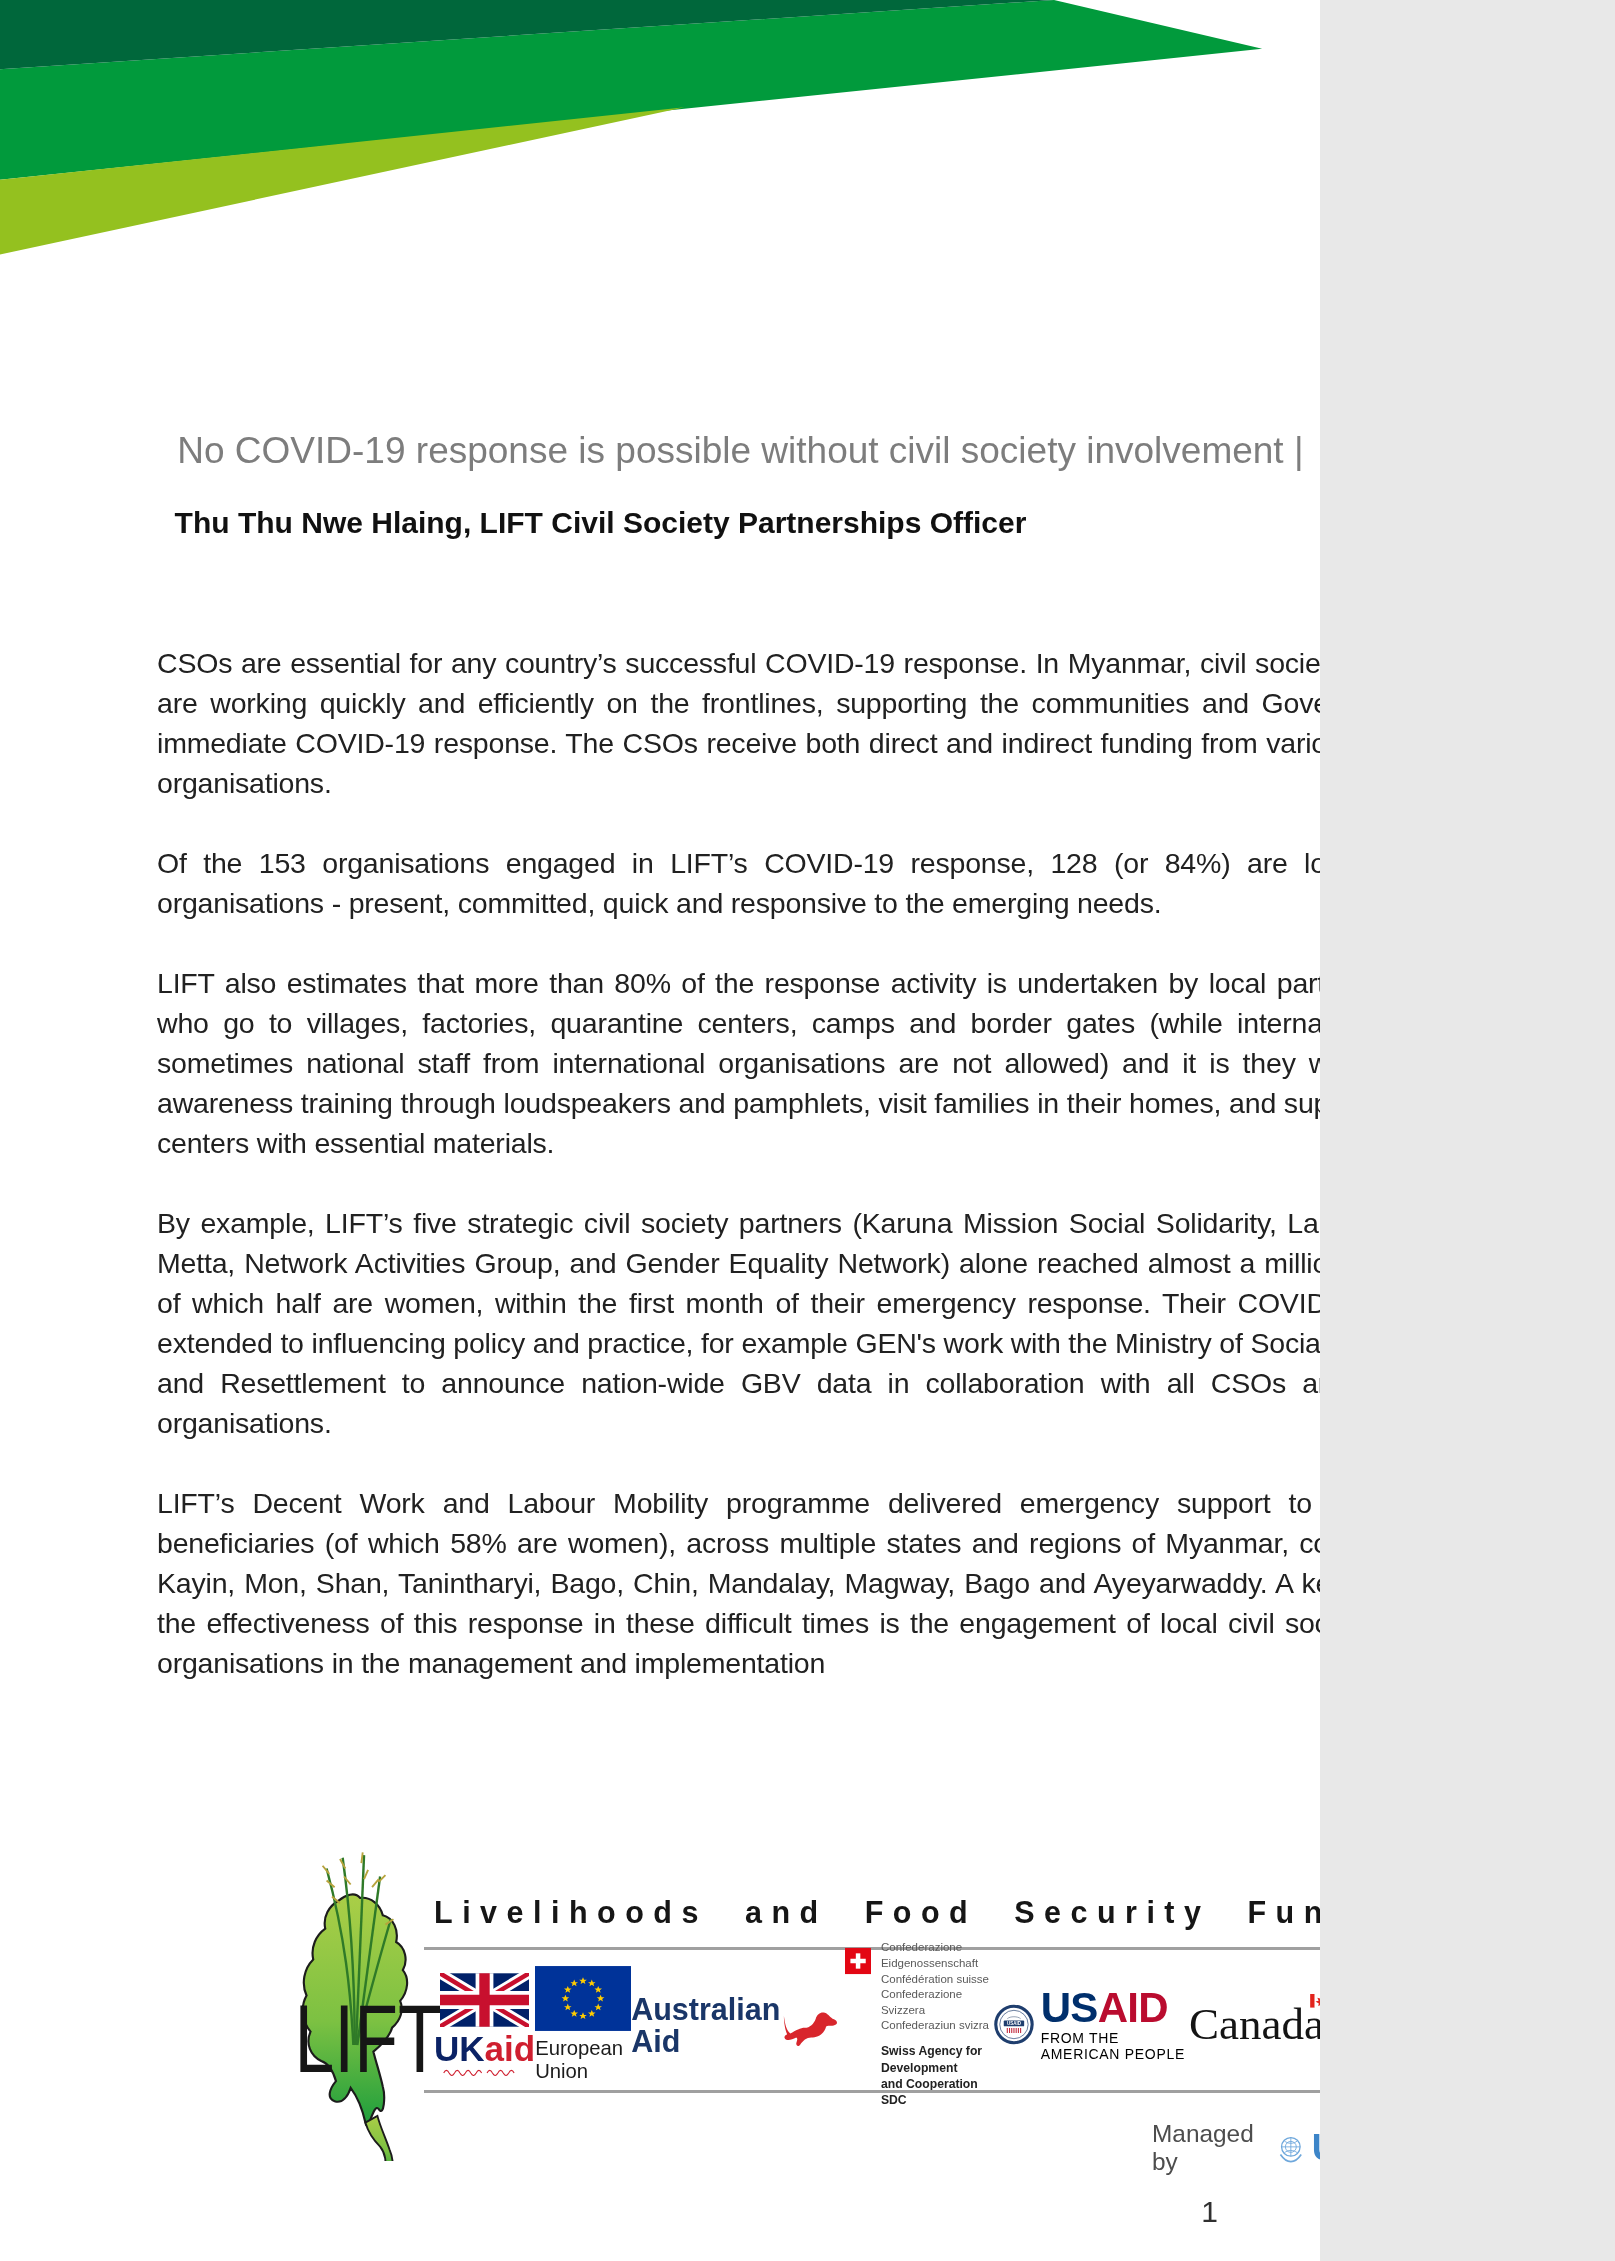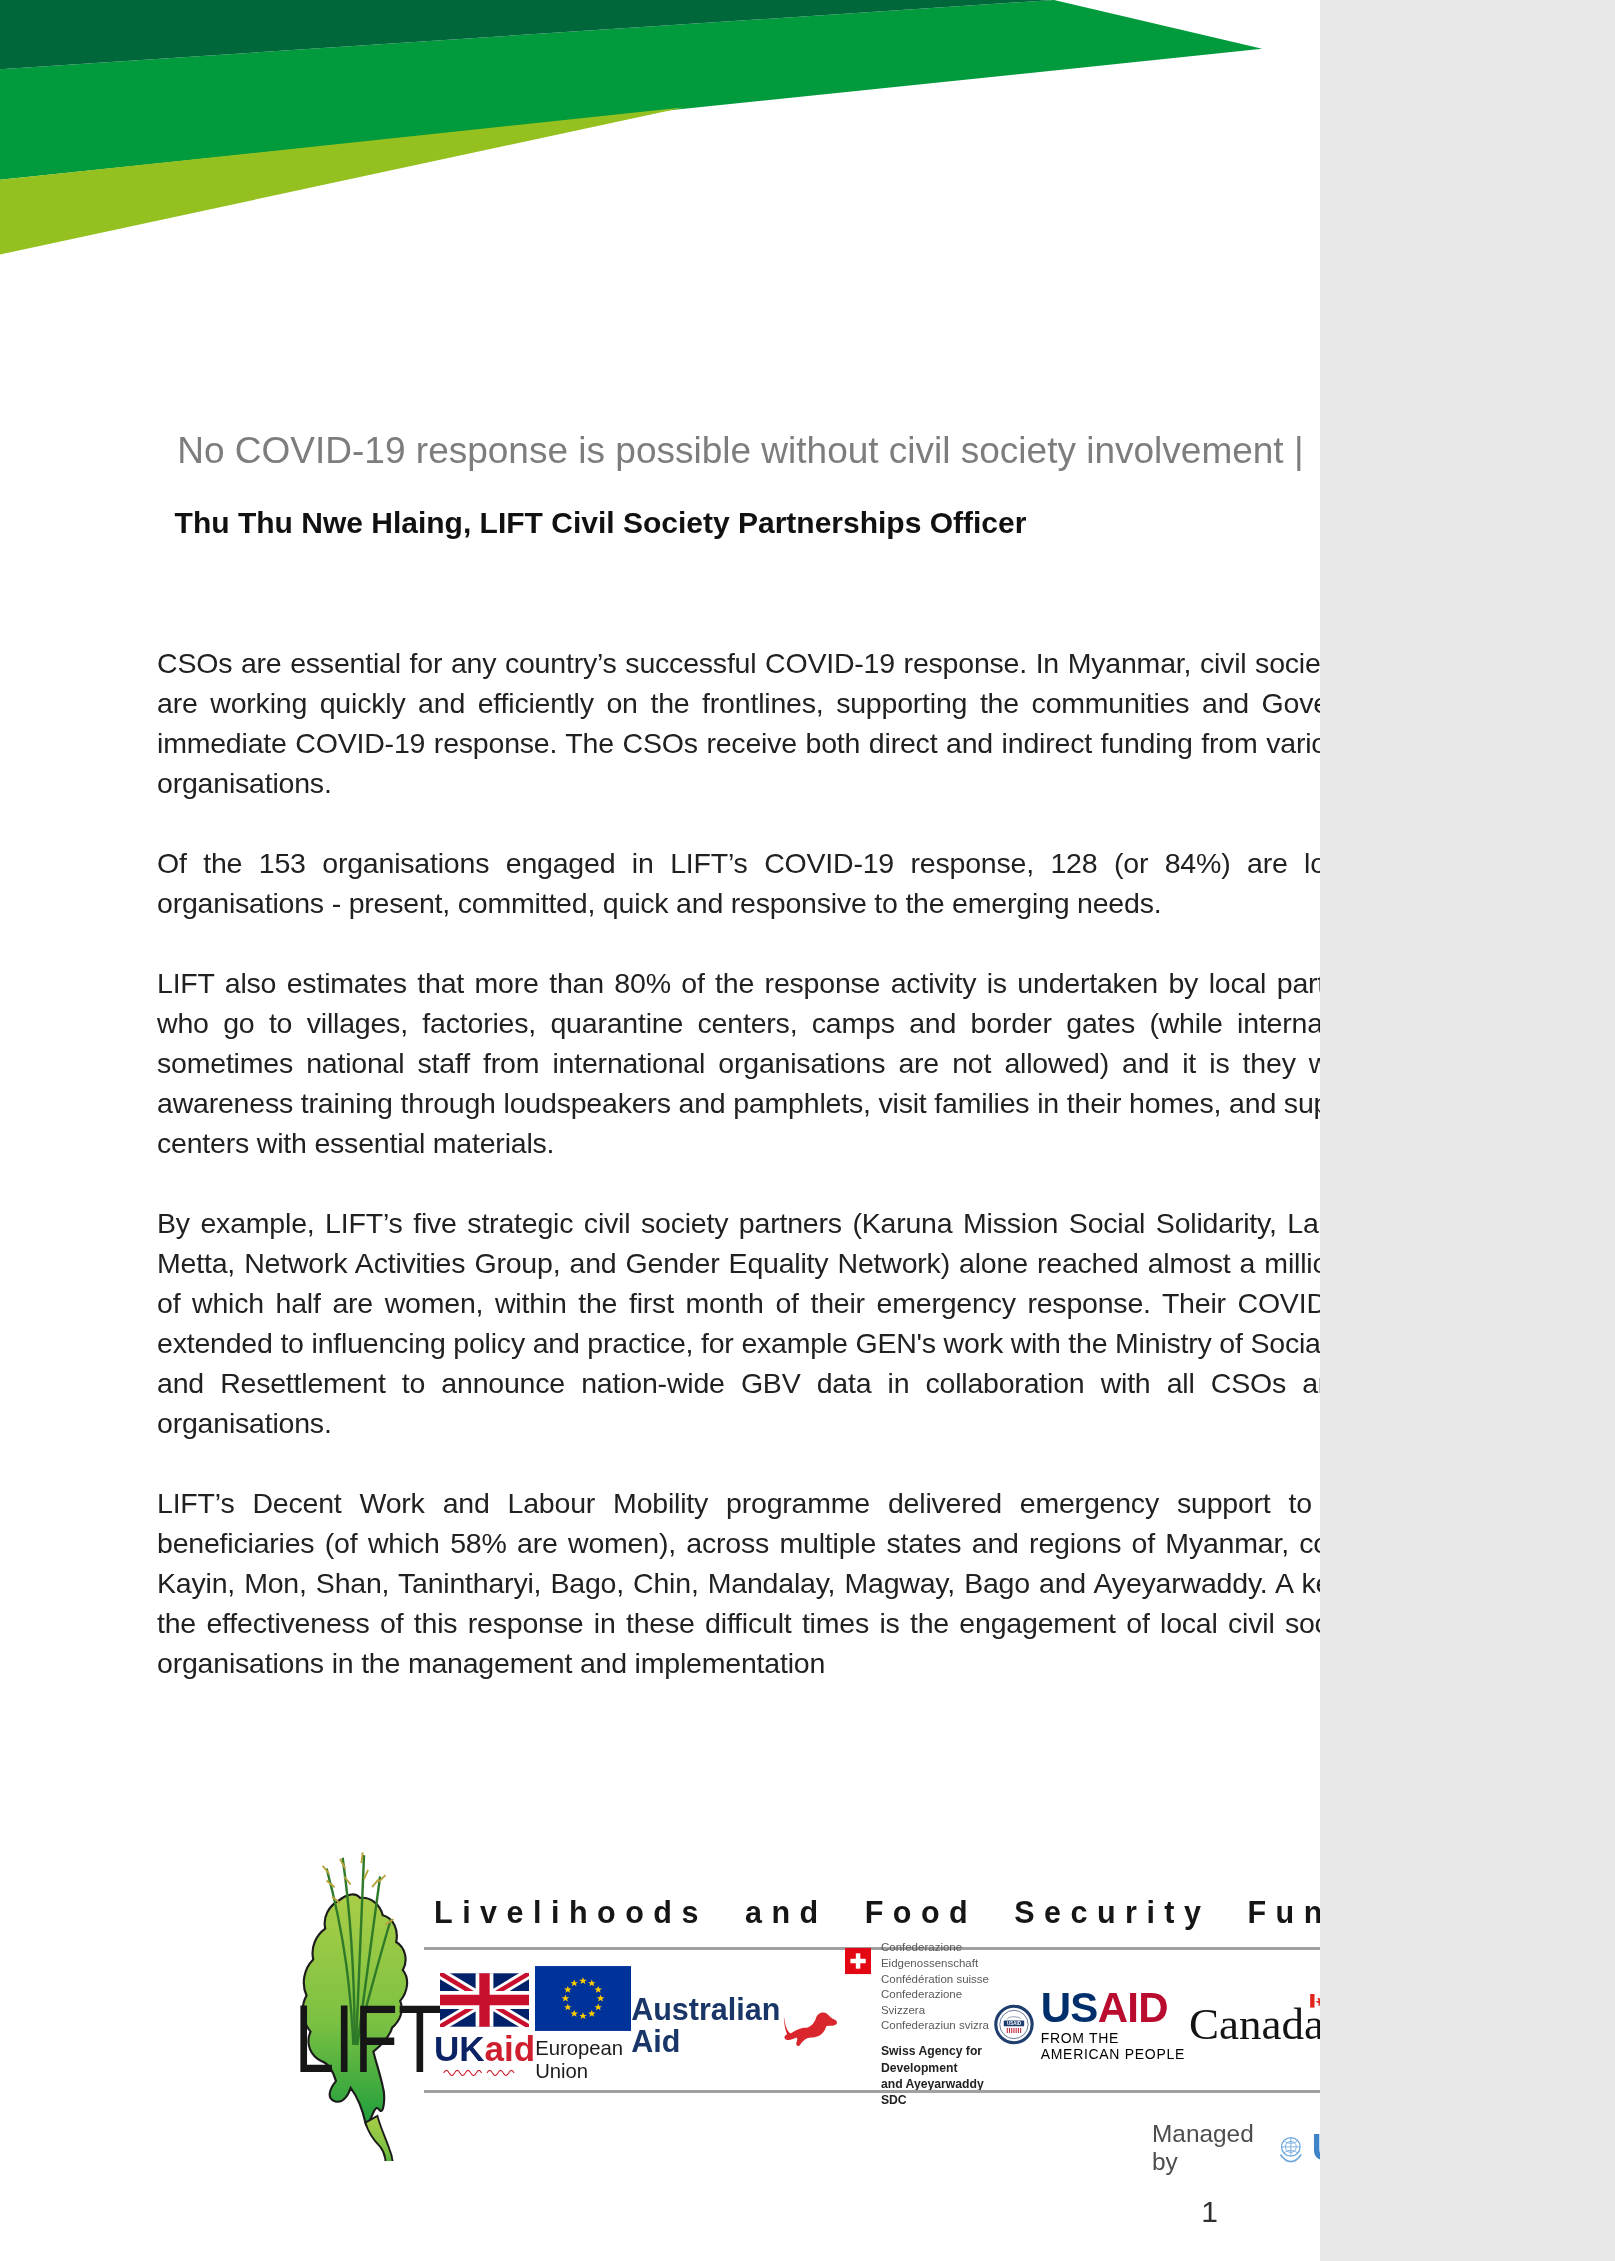--- a/index.html
+++ b/index.html
@@ -188,21 +188,21 @@
         <rect x="24" y="12" width="10" height="34" fill="#ffffff"></rect>
         <rect x="12" y="24" width="34" height="10" fill="#ffffff"></rect>
       </svg>
       <div class="swiss-lines">
         <div class="cl">Confederazione Eidgenossenschaft</div>
         <div class="cl">Confédération suisse</div>
         <div class="cl">Confederazione Svizzera</div>
         <div class="cl">Confederaziun svizra</div>
         <div class="swiss-gap"></div>
         <div class="al">Swiss Agency for Development</div>
-        <div class="al">and Ayeyarwaddy SDC</div>
+        <div class="al">and Cooperation SDC</div>
       </div>
     </div>
 
     <div class="usaid">
       <svg width="61" height="61" viewBox="0 0 90 90">
         <circle cx="45" cy="45" r="41" fill="#ffffff" stroke="#1f3e6e" stroke-width="7"></circle>
         <circle cx="45" cy="45" r="32" fill="none" stroke="#1f3e6e" stroke-width="1.5"></circle>
         <path d="M30,32 C36,26 54,26 60,32" fill="none" stroke="#8a97ab" stroke-width="2"></path>
         <rect x="22" y="36" width="46" height="13" rx="2" fill="#1f3e6e"></rect>
         <text x="45" y="46" font-size="10" font-weight="bold" fill="#ffffff" text-anchor="middle" style="font-family:'Liberation Sans',sans-serif">USAID</text>

